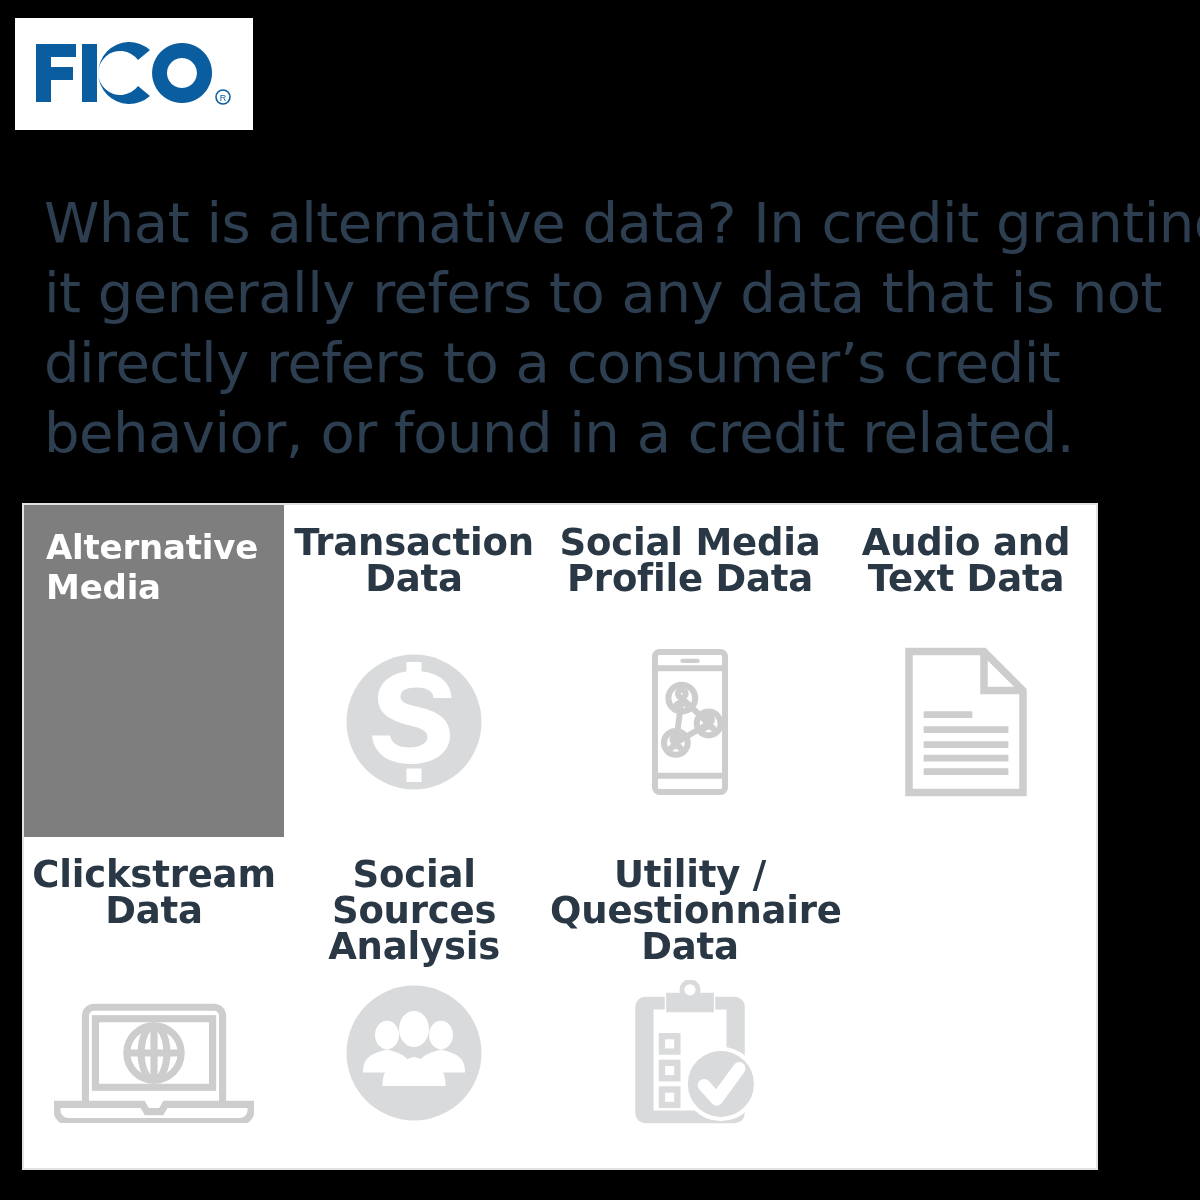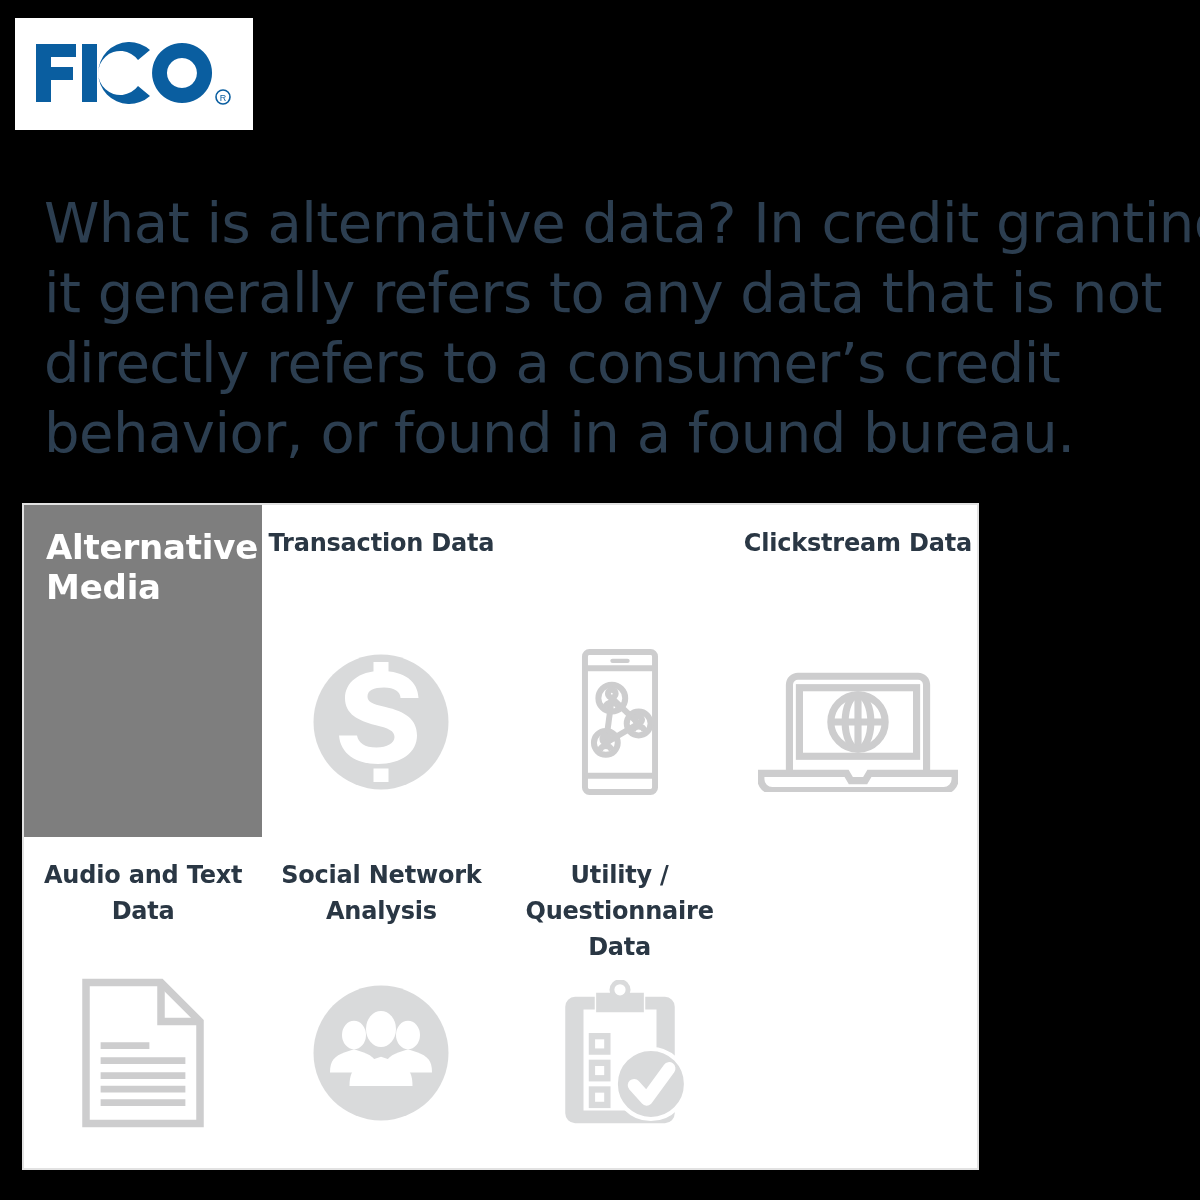--- a/index.html
+++ b/index.html
@@ -48,21 +48,21 @@
   #headline .hl-line {
     display: block;
     white-space: nowrap;
   }
 
   
   #panel {
     position: absolute;
     left: 22px;
     top: 503px;
-    width: 957px;
+    width: 1076px;
     height: 667px;
     background: #ffffff;
     border: 2px solid #e2e2e2;
     box-sizing: border-box;
   }
 
   #grid {
     position: absolute;
     left: 0;
     top: 0;
@@ -78,21 +78,21 @@
     display: flex;
     flex-direction: column;
     align-items: center;
     box-sizing: border-box;
     padding-top: 20px;
   }
 
   .cell-label {
     color: #2a3744;
     font-weight: bold;
-    font-size: 24px;
+    font-size: 37px;
     line-height: 36px;
     text-align: center;
     letter-spacing: -0.2px;
     font-family: "DejaVu Sans", sans-serif;
     max-width: 96%;
   }
 
   .cell-icon {
     margin-top: auto;
     margin-bottom: 30px;
@@ -140,21 +140,21 @@
       <circle cx="189" cy="59" r="7" fill="none" stroke="#0a5ea0" stroke-width="1.6"></circle>
       <text x="189" y="63" font-size="9" fill="#0a5ea0" text-anchor="middle" font-family="'Liberation Sans', sans-serif">R</text>
     </g>
   </svg>
 </div>
 
 <div id="headline">
   <span class="hl-line">What is alternative data? In credit granting,</span>
   <span class="hl-line">it generally refers to any data that is not</span>
   <span class="hl-line">directly refers to a consumer’s credit</span>
-  <span class="hl-line">behavior, or found in a found bureau.</span>
+  <span class="hl-line">behavior, or found in a credit related.</span>
 </div>
 
 <div id="panel">
   <div id="grid">
 
     <div class="cell" id="cell-sources">
       <div class="cell-label">
         <span>Alternative</span><br>
         <span>Media</span><br>
       </div>
@@ -166,20 +166,21 @@
         <svg width="150" height="150" viewBox="0 0 100 100">
           <circle cx="50" cy="50" r="45" class="solid-gray"></circle>
           <path class="white-fill" d="M45 10 h10 v9 h-10 z M45 81 h10 v9 h-10 z"></path>
           <path class="white-fill" d="M50 16 c-15 0 -24 8 -24 18 0 11 9 15 20 18 9 2 13 4 13 8 0 4 -5 7 -12 7 -8 0 -12 -3 -13 -8 h-12 c1 12 11 19 26 19 16 0 26 -8 26 -19 0 -11 -8 -16 -21 -19 -10 -2 -12 -4 -12 -7 0 -4 4 -6 11 -6 7 0 11 3 11 7 h12 c-0.5 -11 -9 -18 -25 -18 z"></path>
         </svg>
       </div>
     </div>
 
 
     <div class="cell">
+      <div class="cell-label">Social Media Profile Data</div>
       <div class="cell-icon">
         <svg width="82" height="152" viewBox="0 0 55 100">
           <rect x="4" y="3" width="47" height="94" rx="3" class="ghost-thin"></rect>
           <line x1="4" y1="14" x2="51" y2="14" class="ghost-thin"></line>
           <line x1="4" y1="86" x2="51" y2="86" class="ghost-thin"></line>
           <rect x="21" y="7.5" width="13" height="3" rx="1.5" fill="#cdcdce"></rect>
 
           <line x1="22" y1="34" x2="40" y2="51" class="ghost-thin"></line>
           <line x1="22" y1="34" x2="18" y2="64" class="ghost-thin"></line>
           <line x1="18" y1="64" x2="40" y2="51" class="ghost-thin"></line>
@@ -194,37 +195,20 @@
             <circle cx="40" cy="51" r="8" class="ghost-thin"></circle>
             <circle cx="40" cy="48.5" r="2.3" class="ghost-thin"></circle>
             <path d="M36 56 a4.2 4.2 0 0 1 8 0" class="ghost-thin"></path>
           </g>
 
           <g>
             <circle cx="18" cy="64" r="8" class="ghost-thin"></circle>
             <circle cx="18" cy="61.5" r="2.3" class="ghost-thin"></circle>
             <path d="M14 69 a4.2 4.2 0 0 1 8 0" class="ghost-thin"></path>
           </g>
-        </svg>
-      </div>
-    </div>
-
-    <div class="cell">
-      <div class="cell-label">Clickstream Data</div>
-      <div class="cell-icon">
-        <svg width="200" height="140" viewBox="0 0 140 98">
-          <path d="M22 85 V23 a6 6 0 0 1 6 -6 h84 a6 6 0 0 1 6 6 v62" class="ghost"></path>
-          <rect x="29" y="25" width="82" height="48" class="ghost"></rect>
-
-          <circle cx="70" cy="49" r="19" class="ghost"></circle>
-          <line x1="51" y1="49" x2="89" y2="49" class="ghost"></line>
-          <line x1="70" y1="30" x2="70" y2="68" class="ghost"></line>
-          <ellipse cx="70" cy="49" rx="9" ry="19" class="ghost"></ellipse>
-
-          <path d="M2 85 h60 l3 5 h10 l3 -5 h60 v4 a8 8 0 0 1 -8 8 h-120 a8 8 0 0 1 -8 -8 z" class="ghost"></path>
         </svg>
       </div>
     </div>
 
     <div class="cell">
       <div class="cell-label">Audio and Text Data</div>
       <div class="cell-icon">
         <svg width="138" height="150" viewBox="0 0 92 100">
           <path d="M8 3 h50 l26 26 v68 h-76 z" class="ghost"></path>
           <path d="M58 3 v26 h26" class="ghost"></path>
@@ -233,21 +217,38 @@
             <line x1="20" y1="55" x2="72" y2="55"></line>
             <line x1="20" y1="65" x2="72" y2="65"></line>
             <line x1="20" y1="74" x2="72" y2="74"></line>
             <line x1="20" y1="83" x2="72" y2="83"></line>
           </g>
         </svg>
       </div>
     </div>
 
     <div class="cell">
-      <div class="cell-label">Social Network Analysis</div>
+      <div class="cell-label">Clickstream Data</div>
+      <div class="cell-icon">
+        <svg width="200" height="140" viewBox="0 0 140 98">
+          <path d="M22 85 V23 a6 6 0 0 1 6 -6 h84 a6 6 0 0 1 6 6 v62" class="ghost"></path>
+          <rect x="29" y="25" width="82" height="48" class="ghost"></rect>
+
+          <circle cx="70" cy="49" r="19" class="ghost"></circle>
+          <line x1="51" y1="49" x2="89" y2="49" class="ghost"></line>
+          <line x1="70" y1="30" x2="70" y2="68" class="ghost"></line>
+          <ellipse cx="70" cy="49" rx="9" ry="19" class="ghost"></ellipse>
+
+          <path d="M2 85 h60 l3 5 h10 l3 -5 h60 v4 a8 8 0 0 1 -8 8 h-120 a8 8 0 0 1 -8 -8 z" class="ghost"></path>
+        </svg>
+      </div>
+    </div>
+
+    <div class="cell">
+      <div class="cell-label">Social Sources Analysis</div>
       <div class="cell-icon">
         <svg width="150" height="150" viewBox="0 0 100 100">
           <circle cx="50" cy="50" r="45" class="solid-gray"></circle>
 
           <g class="white-fill">
             <ellipse cx="32" cy="38" rx="8" ry="9.5"></ellipse>
             <path d="M16 63 c0 -8 3 -11 10 -13.5 l6 -2 l6 2 c7 2.5 10 5.5 10 13.5 z"></path>
           </g>
 
           <g class="white-fill">

